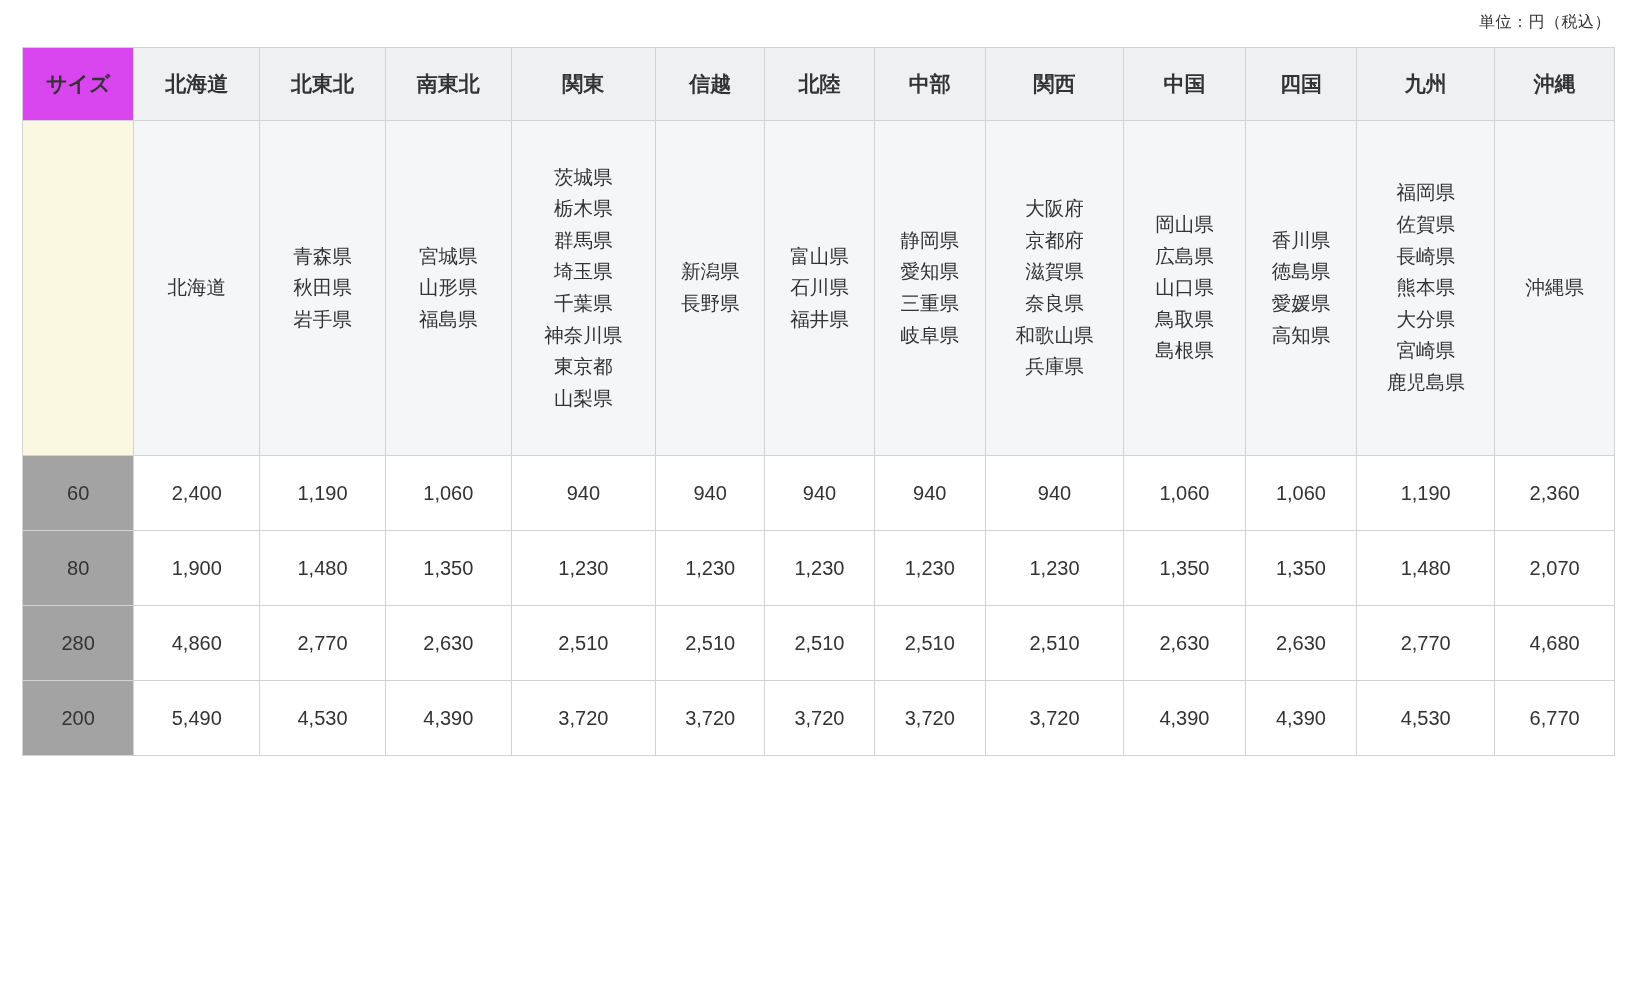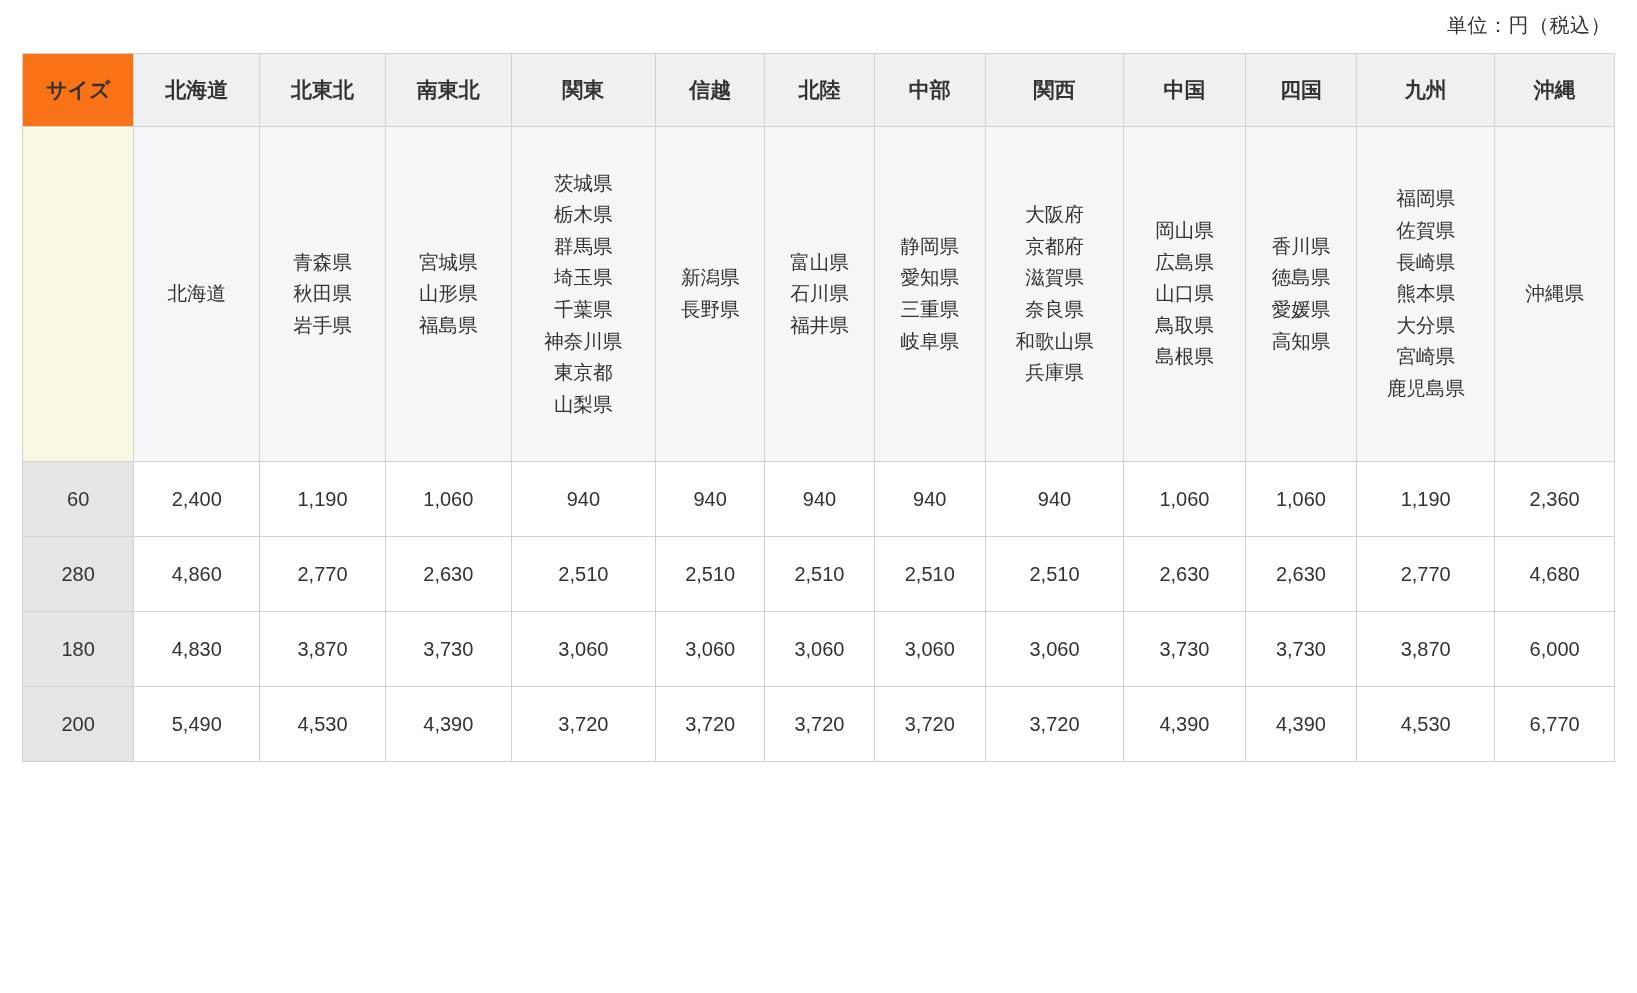--- a/index.html
+++ b/index.html
@@ -17,21 +17,21 @@
   }
   .page {
     width: 1637px;
     height: 993px;
     position: relative;
     box-sizing: border-box;
     padding: 0 22px;
   }
   .unit-note {
     text-align: right;
-    font-size: 20px;
+    font-size: 16px;
     color: #333333;
     padding: 12px 4px 14px 0;
     letter-spacing: 0.5px;
   }
   table.fee-table {
     border-collapse: collapse;
     width: 1593px;
     table-layout: fixed;
     border: 1px solid #b9b9b9;
   }
@@ -46,21 +46,21 @@
     padding: 6px 4px;
     line-height: 1.55;
   }
   table.fee-table thead th {
     background: #eef0f2;
     font-weight: bold;
     height: 60px;
     font-size: 21px;
   }
   table.fee-table thead th.size-head {
-    background: #f97316;
+    background: #d946ef;
   }
   tr.pref-row td {
     background: #f5f6f7;
     font-size: 19.5px;
     line-height: 1.62;
     height: 318px;
     padding: 8px 2px;
   }
   tr.pref-row td.size-cell {
     background: #faf8e0;
@@ -68,21 +68,21 @@
   td.size-cell {
     background: #faf8e0;
     font-weight: bold;
     font-size: 20px;
   }
   tbody tr.data-row td {
     height: 62px;
     background: #ffffff;
   }
   tbody tr.data-row td.size-cell {
-    background: #e5e5e5;
+    background: #a3a3a3;
   }
   
   col.c-size   { width: 108px; }
   col.c-hok    { width: 122px; }
   col.c-kitatohoku { width: 122px; }
   col.c-minamitohoku { width: 122px; }
   col.c-kanto  { width: 140px; }
   col.c-shinetsu { width: 106px; }
   col.c-hokuriku { width: 106px; }
   col.c-chubu  { width: 108px; }
@@ -158,55 +158,55 @@
         <td>940</td>
         <td>940</td>
         <td>940</td>
         <td>940</td>
         <td>1,060</td>
         <td>1,060</td>
         <td>1,190</td>
         <td>2,360</td>
       </tr>
 
+      <tr class="data-row">
+        <td class="size-cell">80</td>
+        <td>1,900</td>
+        <td>1,480</td>
+        <td>1,350</td>
+        <td>1,230</td>
+        <td>1,230</td>
+        <td>1,230</td>
+        <td>1,230</td>
+        <td>1,230</td>
+        <td>1,350</td>
+        <td>1,350</td>
+        <td>1,480</td>
+        <td>2,070</td>
+      </tr>
 
 
 
 
       <tr class="data-row">
         <td class="size-cell">280</td>
         <td>4,860</td>
         <td>2,770</td>
         <td>2,630</td>
         <td>2,510</td>
         <td>2,510</td>
         <td>2,510</td>
         <td>2,510</td>
         <td>2,510</td>
         <td>2,630</td>
         <td>2,630</td>
         <td>2,770</td>
         <td>4,680</td>
       </tr>
 
-      <tr class="data-row">
-        <td class="size-cell">180</td>
-        <td>4,830</td>
-        <td>3,870</td>
-        <td>3,730</td>
-        <td>3,060</td>
-        <td>3,060</td>
-        <td>3,060</td>
-        <td>3,060</td>
-        <td>3,060</td>
-        <td>3,730</td>
-        <td>3,730</td>
-        <td>3,870</td>
-        <td>6,000</td>
-      </tr>
 
       <tr class="data-row">
         <td class="size-cell">200</td>
         <td>5,490</td>
         <td>4,530</td>
         <td>4,390</td>
         <td>3,720</td>
         <td>3,720</td>
         <td>3,720</td>
         <td>3,720</td>

